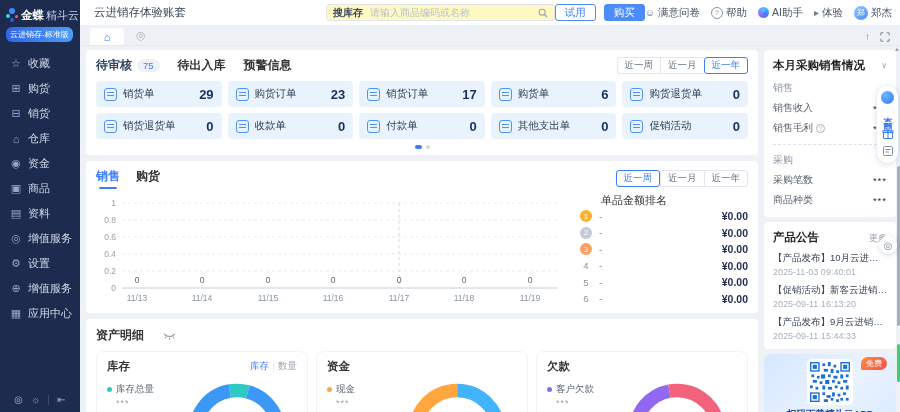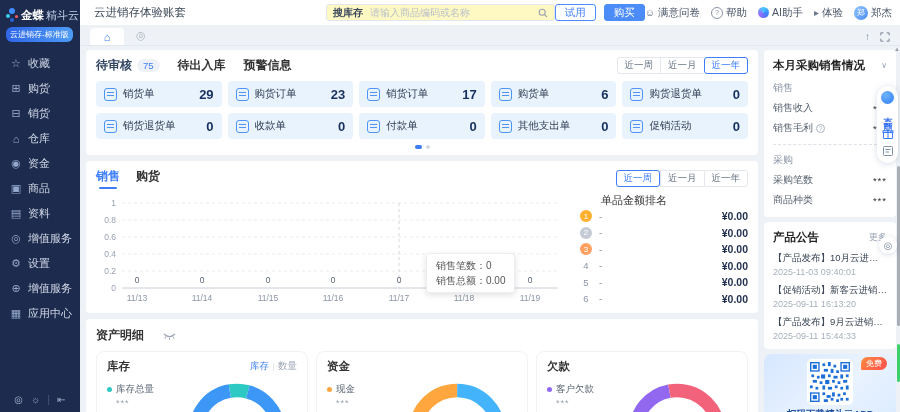--- a/index.html
+++ b/index.html
@@ -109,21 +109,21 @@
   .sum-title-row{display:flex;align-items:center;}
   .sum-title{font-size:11.5px;font-weight:bold;color:#222;}
   .chev{margin-left:auto;color:#98a1b0;font-size:8px;cursor:pointer;}
   .sec-name{font-size:10px;color:#8a94a4;margin-top:8px;}
   .sum-row{display:flex;align-items:center;margin-top:6px;}
   .sum-label{font-size:10px;color:#5a6472;display:flex;align-items:center;gap:3px;white-space:nowrap;}
   .sum-val{margin-left:auto;font-size:9.5px;color:#333;letter-spacing:1px;}
   .dashed{border-top:1px dashed #dde2ea;margin-top:9px;}
   .help-ic{width:9px;height:9px;border:1px solid #aab3c0;border-radius:50%;font-size:6.5px;display:flex;align-items:center;justify-content:center;color:#aab3c0;box-sizing:border-box;}
   .announce-card{padding:8px 9px;margin-bottom:5px;}
-  .ann-head{display:flex;align-items:center;gap:28px;}
+  .ann-head{display:flex;align-items:flex-end;gap:28px;}
   .ann-title{font-size:11.5px;font-weight:bold;color:#222;}
   .more{margin-left:auto;font-size:9px;color:#9aa3b2;cursor:pointer;}
   .ann-item{margin-top:7px;cursor:pointer;}
   .ann-t{font-size:9.5px;color:#3c4656;white-space:nowrap;overflow:hidden;text-overflow:ellipsis;}
   .ann-time{font-size:9px;color:#a8b0bd;margin-top:2px;}
   .qr-card{position:relative;background:linear-gradient(135deg,#d6e7ff,#eaf3ff 55%,#d9eaff);border-radius:8px;height:74px;display:flex;flex-direction:column;align-items:center;padding-top:5px;box-sizing:border-box;cursor:pointer;}
   .free-badge{position:absolute;top:3px;right:9px;background:linear-gradient(135deg,#ff8a3d,#ff4d4f);color:#fff;font-size:8px;padding:1px 5px;border-radius:7px 7px 7px 1px;}
   .qr-tile{width:46px;height:46px;background:#fff;border-radius:5px;display:flex;align-items:center;justify-content:center;}
   .qr-caption{margin-top:3px;font-size:9.5px;font-weight:bold;color:#1f4e9c;}
   
@@ -368,24 +368,20 @@
           <text x="368" y="92" text-anchor="middle" font-size="8.5" fill="#5a6472">0</text>
           <text x="434" y="92" text-anchor="middle" font-size="8.5" fill="#5a6472">0</text>
           <text x="41" y="110" text-anchor="middle" font-size="8.5" fill="#8a94a4">11/13</text>
           <text x="106" y="110" text-anchor="middle" font-size="8.5" fill="#8a94a4">11/14</text>
           <text x="172" y="110" text-anchor="middle" font-size="8.5" fill="#8a94a4">11/15</text>
           <text x="237" y="110" text-anchor="middle" font-size="8.5" fill="#8a94a4">11/16</text>
           <text x="303" y="110" text-anchor="middle" font-size="8.5" fill="#8a94a4">11/17</text>
           <text x="368" y="110" text-anchor="middle" font-size="8.5" fill="#8a94a4">11/18</text>
           <text x="434" y="110" text-anchor="middle" font-size="8.5" fill="#8a94a4">11/19</text>
         </svg>
-        <div class="tooltip">
-          <div>销售笔数：0</div>
-          <div>销售总额：0.00</div>
-        </div>
       </div>
       <div class="ranking">
         <div class="rank-title">单品金额排名</div>
         <div class="rank-row">
             <span class="medal m1">1</span>
             <span class="rank-name">-</span>
             <span class="rank-val">¥0.00</span>
           </div>
         <div class="rank-row">
             <span class="medal m2">2</span>

